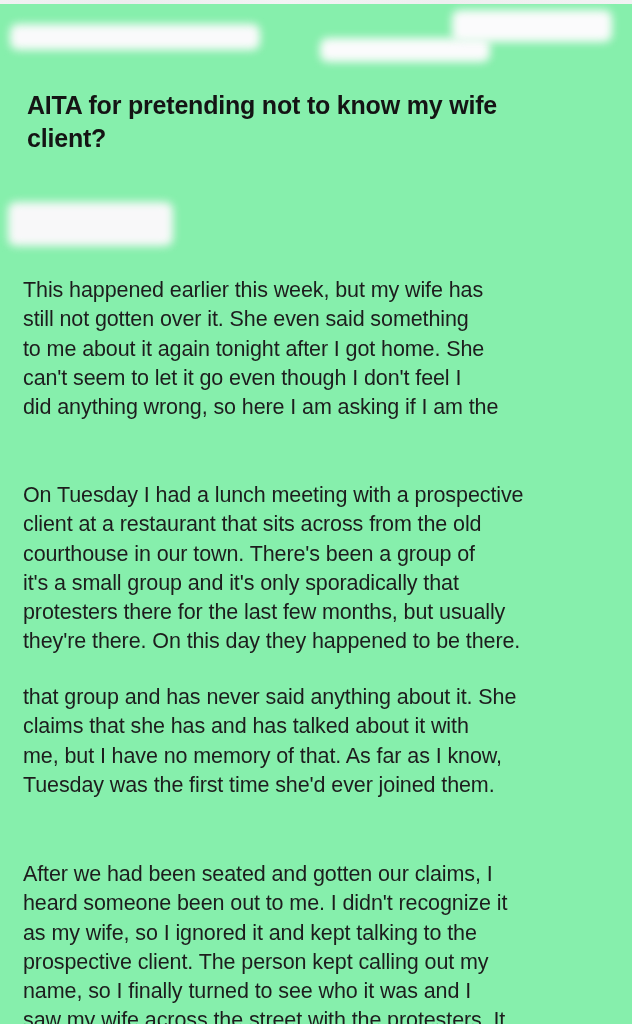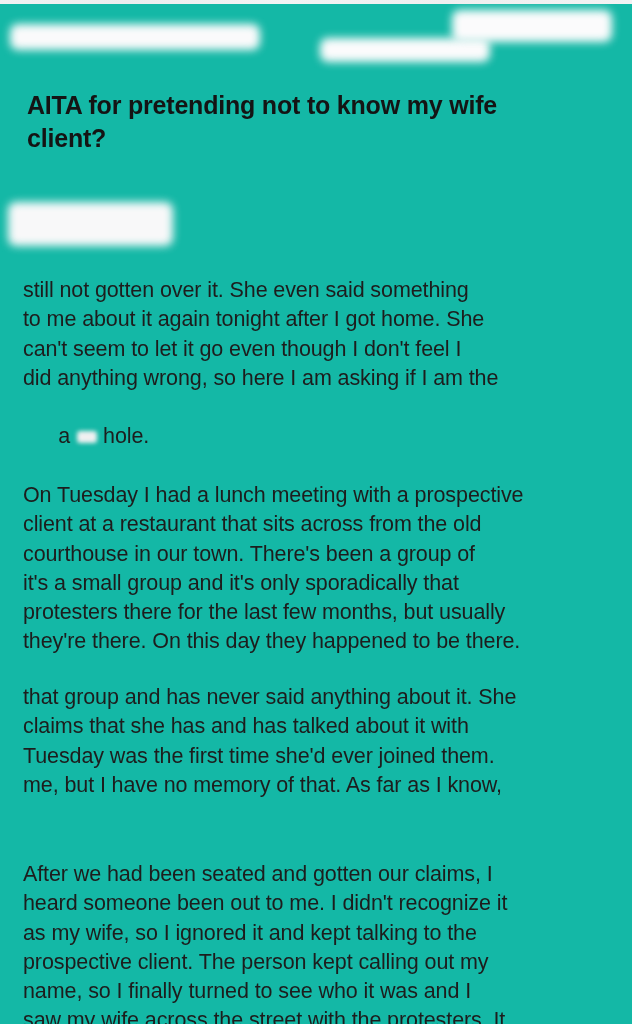--- a/index.html
+++ b/index.html
@@ -6,21 +6,21 @@
   html, body { width: 632px; height: 1024px; }
   body {
     font-family: "Liberation Sans", sans-serif;
     background: #ffffff;
     overflow: hidden;
   }
   .screen {
     position: relative;
     width: 632px;
     height: 1024px;
-    background: #14b8a6;
+    background: #86efac;
     overflow: hidden;
   }
   
   .top-strip {
     position: absolute;
     top: 0; left: 0;
     width: 632px; height: 4px;
     background: linear-gradient(90deg, #f1f1f2 0%, #ececee 20%, #f3f3f4 45%, #eeeeef 70%, #f2f2f3 100%);
   }
   
@@ -86,43 +86,41 @@
   <div class="blur-box blur-hdr-right"></div>
 
   <div class="post-title">
     <div class="tline">AITA for pretending not to know my wife</div>
     <div class="tline">client?</div>
   </div>
 
   <div class="blur-box blur-flair"></div>
 
   <div class="para p1">
+    <div class="line">This happened earlier this week, but my wife has</div>
     <div class="line">still not gotten over it. She even said something</div>
     <div class="line">to me about it again tonight after I got home. She</div>
     <div class="line">can't seem to let it go even though I don't feel I</div>
     <div class="line">did anything wrong, so here I am asking if I am the</div>
-    <div class="line">
-      <span>a</span><span class="censor-smudge"></span><span>hole.</span>
-    </div>
   </div>
 
   <div class="para p2">
     <div class="line">On Tuesday I had a lunch meeting with a prospective</div>
     <div class="line">client at a restaurant that sits across from the old</div>
     <div class="line">courthouse in our town. There's been a group of</div>
     <div class="line">it's a small group and it's only sporadically that</div>
     <div class="line">protesters there for the last few months, but usually</div>
     <div class="line">they're there. On this day they happened to be there.</div>
   </div>
 
   <div class="para p3">
     <div class="line">that group and has never said anything about it. She</div>
     <div class="line">claims that she has and has talked about it with</div>
+    <div class="line">me, but I have no memory of that. As far as I know,</div>
     <div class="line">Tuesday was the first time she'd ever joined them.</div>
-    <div class="line">me, but I have no memory of that. As far as I know,</div>
   </div>
 
   <div class="para p4">
     <div class="line">After we had been seated and gotten our claims, I</div>
     <div class="line">heard someone been out to me. I didn't recognize it</div>
     <div class="line">as my wife, so I ignored it and kept talking to the</div>
     <div class="line">prospective client. The person kept calling out my</div>
     <div class="line">name, so I finally turned to see who it was and I</div>
     <div class="line">saw my wife across the street with the protesters. It</div>
   </div>

